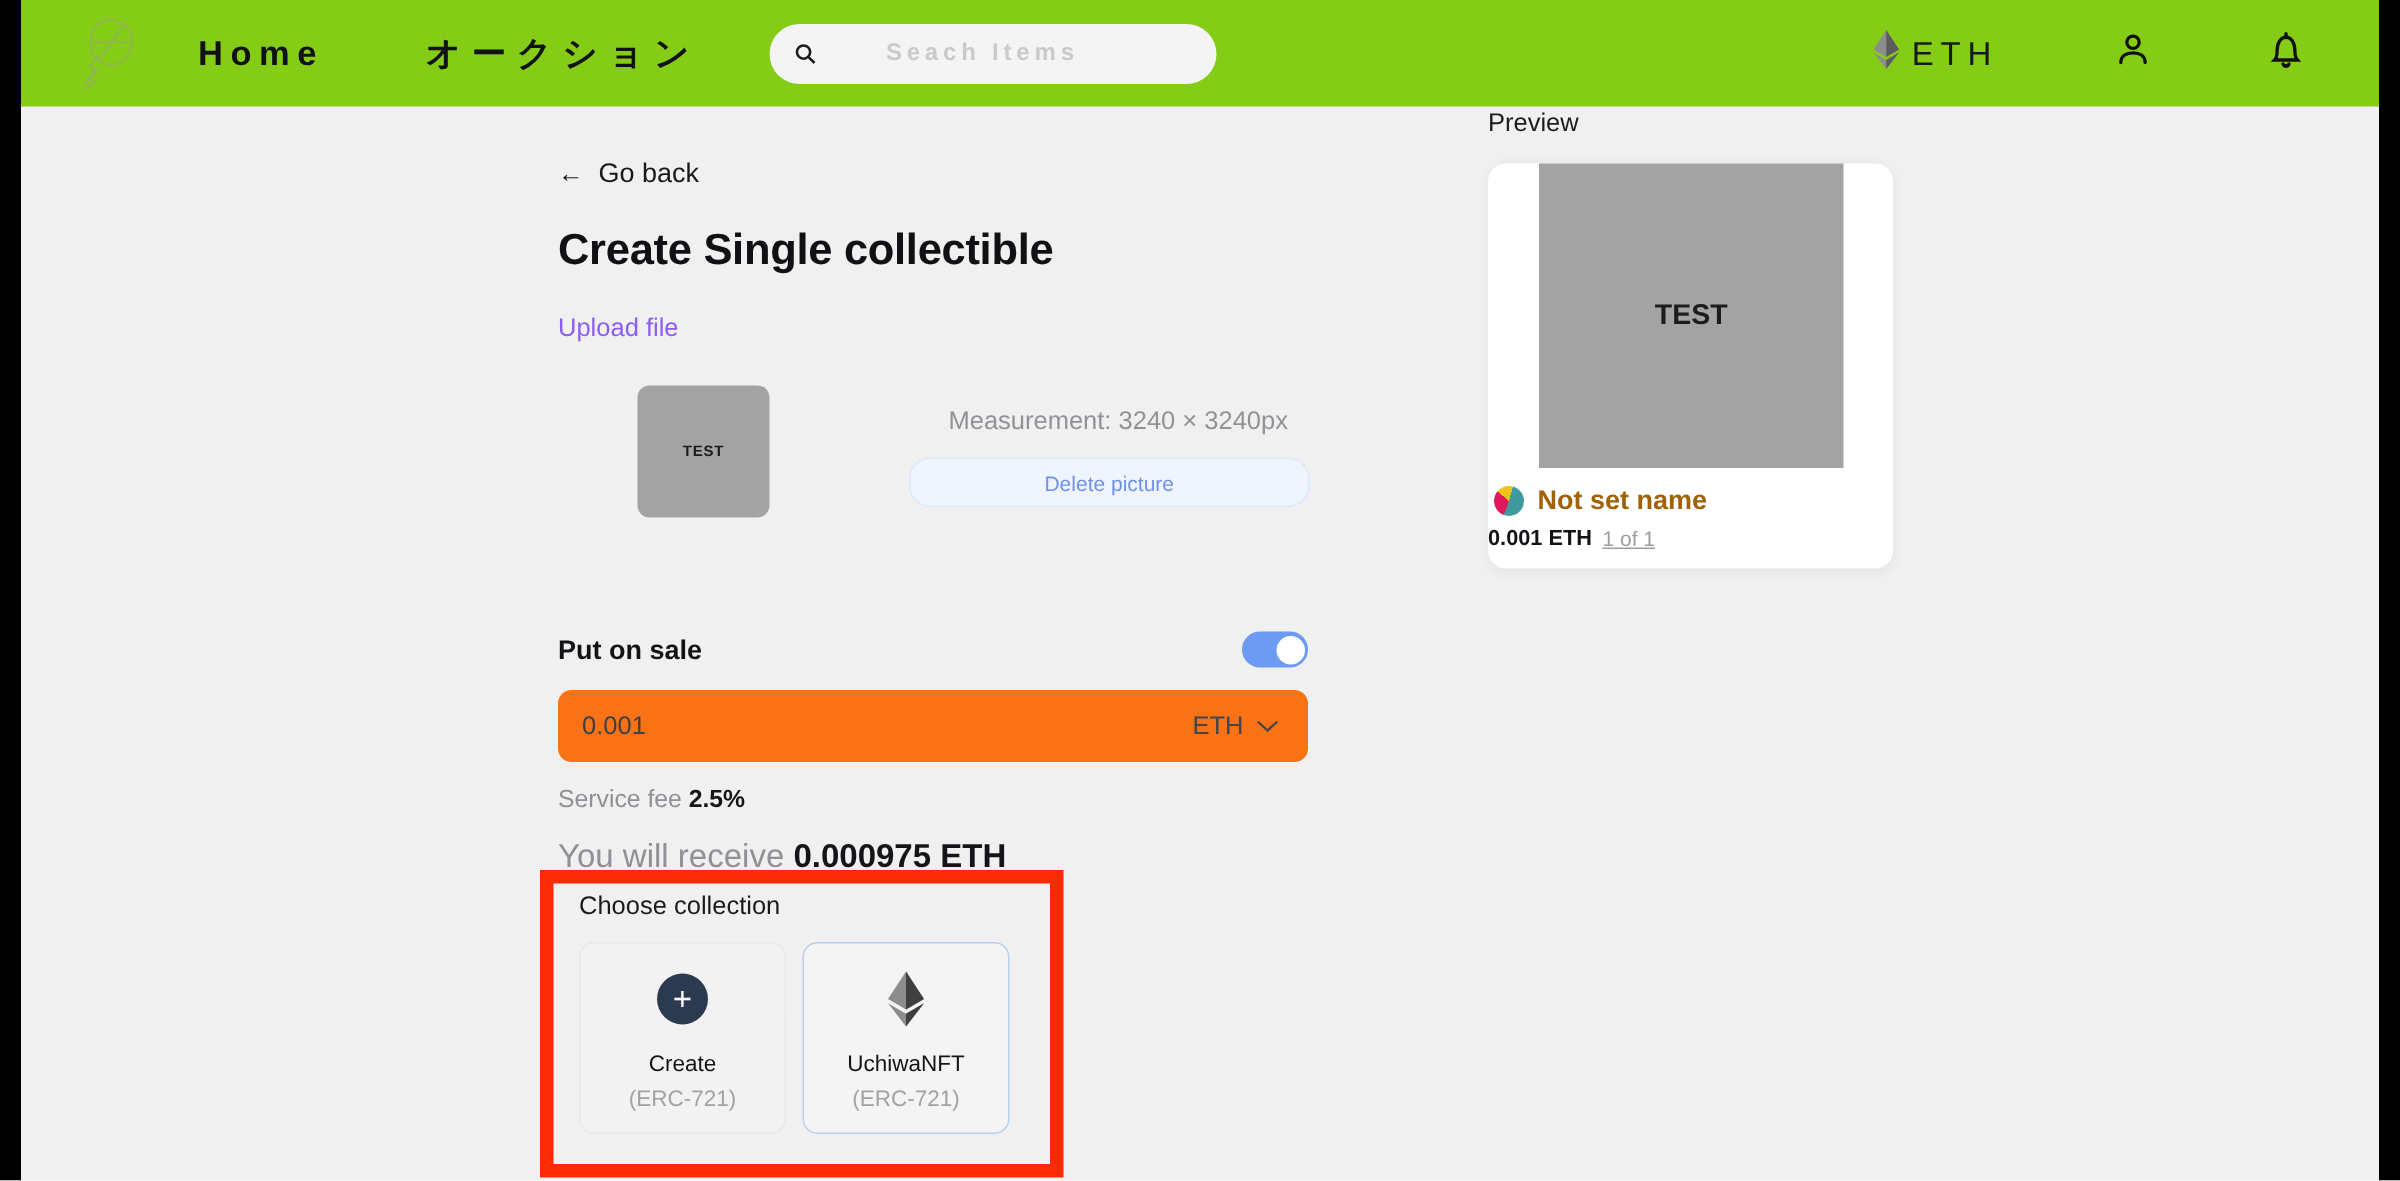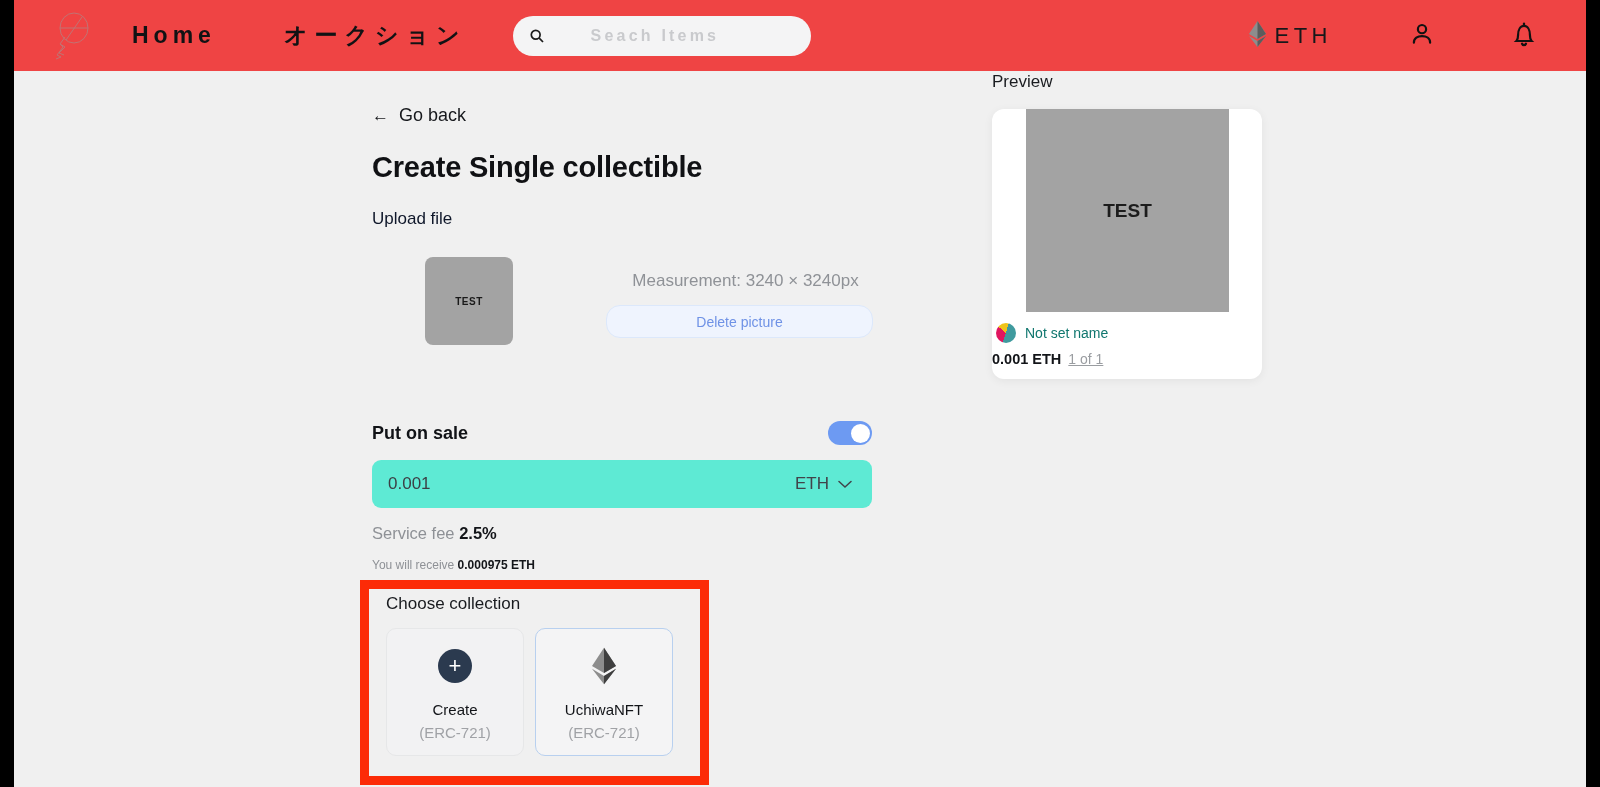--- a/index.html
+++ b/index.html
@@ -15,21 +15,21 @@
     background: #f0f0f0;
     border-left: 14px solid #000000;
     border-right: 14px solid #000000;
   }
 
   
   .header {
     position: absolute;
     top: 0; left: 0; right: 0;
     height: 72px;
-    background: #ef4444;
+    background: #84cc16;
     display: flex;
     align-items: center;
     border-bottom: 1px solid #efefef;
   }
   .logo {
     margin-left: 30px;
     width: 52px; height: 56px;
     display: flex; align-items: center; justify-content: center;
     opacity: .55;
   }
@@ -96,21 +96,21 @@
   .page-title {
     margin-top: 25px;
     font-size: 29px;
     font-weight: 700;
     color: #101114;
     letter-spacing: -0.2px;
   }
   .sec-label {
     margin-top: 25px;
     font-size: 17px;
-    color: #0f172a;
+    color: #8b5cf6;
   }
 
   
   .upload-row {
     margin-top: 28px;
     display: flex;
     align-items: flex-start;
     gap: 0;
   }
   .thumb {
@@ -159,21 +159,21 @@
   }
   .toggle .knob {
     position: absolute; top: 2.5px; right: 2.5px;
     width: 19px; height: 19px; border-radius: 50%;
     background: #ffffff;
   }
 
   .price-field {
     margin-top: 15px;
     width: 500px; height: 48px;
-    background: #5eead4;
+    background: #f97316;
     border-radius: 9px;
     display: flex; align-items: center;
     padding: 0 20px 0 16px;
     cursor: text;
   }
   .price-field input {
     flex: 1;
     border: none; outline: none;
     font-size: 17px; color: #3c3f45;
     background: transparent;
@@ -182,21 +182,21 @@
   .cur-sel {
     display: flex; align-items: center; gap: 9px;
     font-size: 17px; color: #41444a; cursor: pointer;
   }
 
   .fee-line {
     margin-top: 16px;
     font-size: 16.5px; color: #8e9196;
   }
   .fee-line b { color: #131519; font-weight: 700; }
-  .recv-line { margin-top: 15px; font-size: 12px; color: #8e9196; }
+  .recv-line { margin-top: 15px; font-size: 22px; color: #8e9196; }
   .recv-line b { color: #131519; font-weight: 700; }
 
   
   .highlight {
     position: absolute;
     left: -12px;
     top: 508px;
     width: 349px;
     height: 205px;
     border: 9px solid #fc2b07;
@@ -250,21 +250,21 @@
   .pv-owner {
     position: absolute; left: 4px; top: 214px;
     display: flex; align-items: center; gap: 9px;
   }
   .pv-avatar {
     width: 20px; height: 20px; border-radius: 50%;
     background:
       conic-gradient(from 200deg, #e0165f 0deg 110deg, #f0c419 110deg 175deg, #3f9a9e 175deg 360deg);
     flex: none;
   }
-  .pv-owner-name { font-size: 14px; color: #0f766e; font-weight: 400; }
+  .pv-owner-name { font-size: 18px; color: #a16207; font-weight: 700; }
   .pv-price {
     position: absolute; left: 0; top: 242px;
     display: flex; align-items: flex-start; gap: 7px;
   }
   .pv-price .amt { font-size: 14.5px; font-weight: 700; color: #121418; }
   .pv-price .cnt { font-size: 14px; color: #9a9da1; text-decoration: underline; }
 </style>
 </head>
 <body>
 

